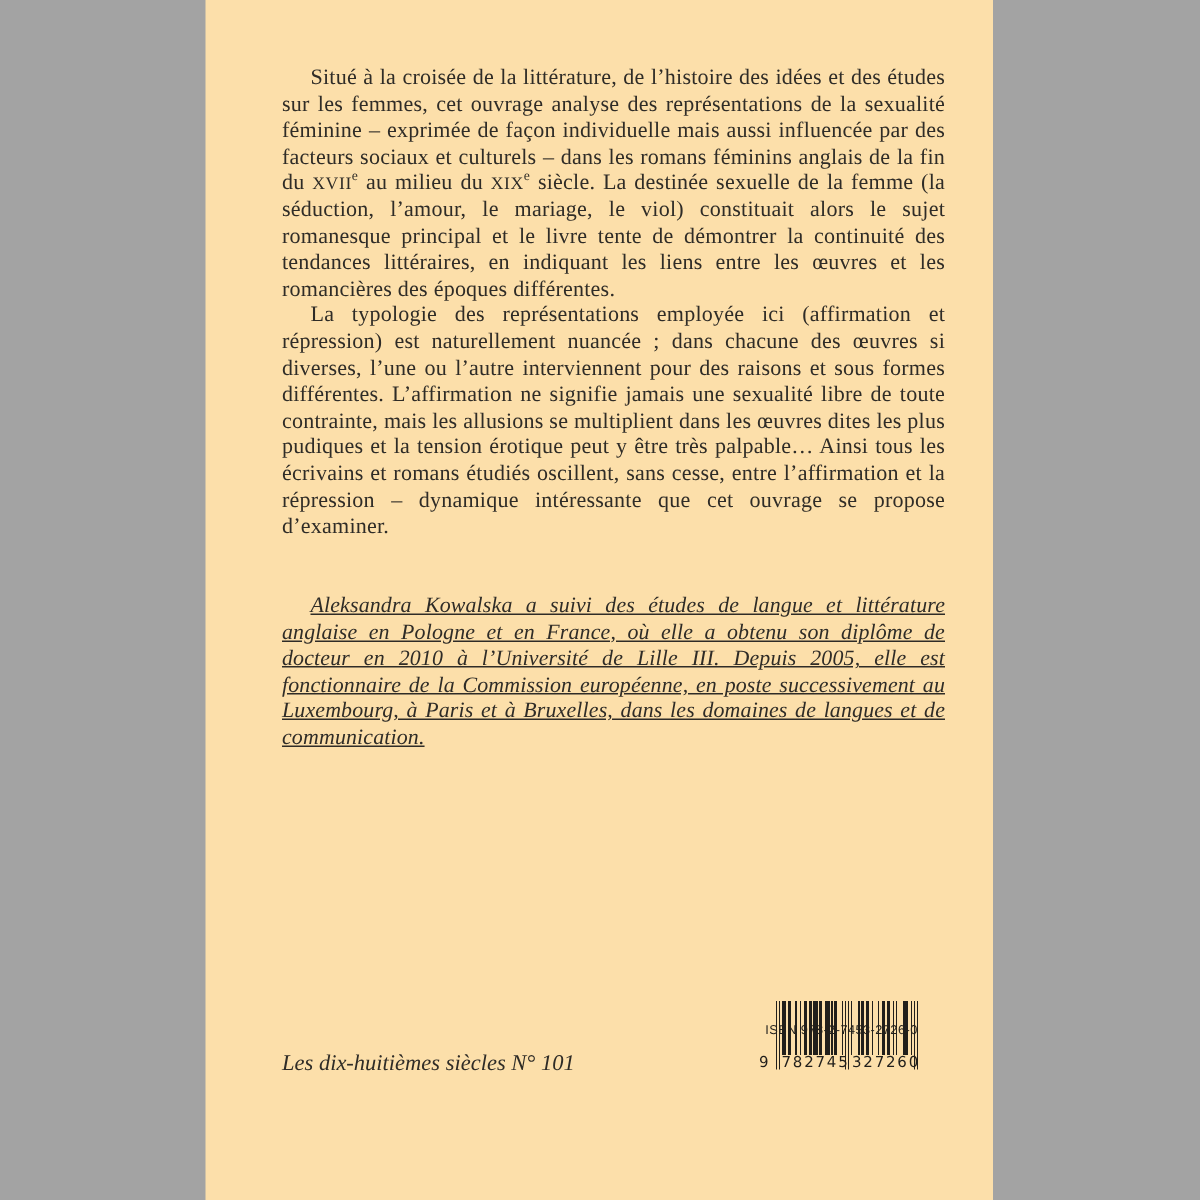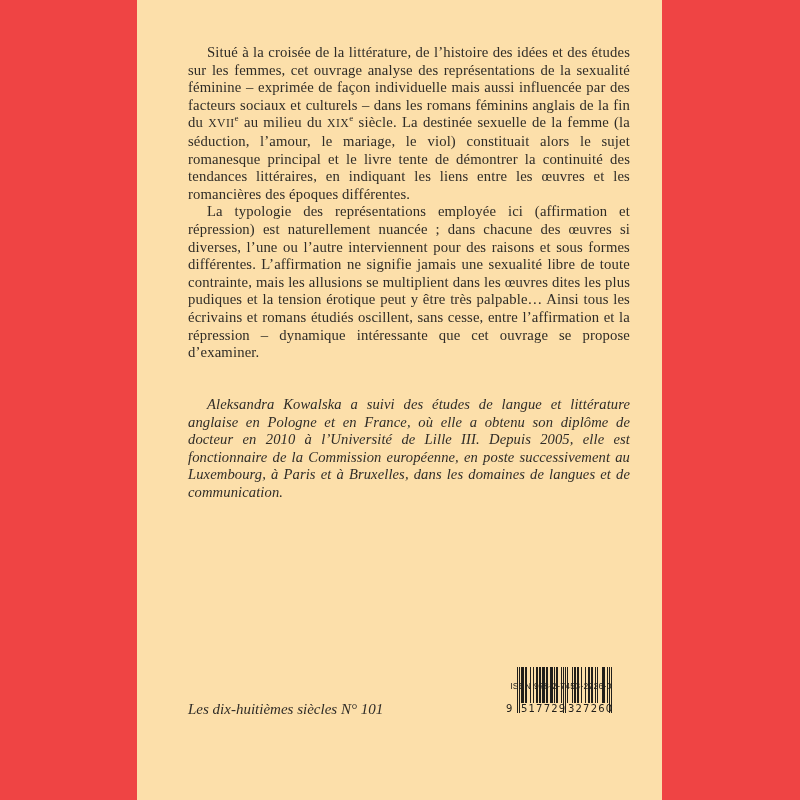--- a/index.html
+++ b/index.html
@@ -1,19 +1,19 @@
 <!DOCTYPE html>
 <html><head>
 <meta charset="utf-8">
 <style>
   html,body{margin:0;padding:0;}
   .page{
     position:relative;
     width:800px;height:800px;
-    background:#ef4444;
+    background:#a3a3a3;
     overflow:hidden;
     font-family:"Liberation Serif","DejaVu Serif",serif;
   }
   .cover{
     position:absolute;
     left:137px;top:0;
     width:525px;height:800px;
     background:#FCDFAA;
   }
   .synopsis{
@@ -32,20 +32,21 @@
   .bio{
     position:absolute;
     left:51px;top:396px;
     width:442px;
     font-size:14.6px;
     line-height:17.6px;
     color:#2F2C27;
     text-align:justify;
     font-style:italic;
     letter-spacing:0.1px;
+    text-decoration:underline;
   }
   .bio p{margin:0;text-indent:19px;}
   .series{
     position:absolute;
     left:51px;top:701px;
     font-size:15px;
     font-style:italic;
     color:#2F2C27;
     white-space:nowrap;
   }
@@ -144,18 +145,18 @@
           <rect x="78" y="0" width="1" height="36" fill="#211F1B"></rect>
           <rect x="80" y="0" width="1" height="36" fill="#211F1B"></rect>
           <rect x="85" y="0" width="1" height="36" fill="#211F1B"></rect>
           <rect x="86" y="0" width="1" height="36" fill="#211F1B"></rect>
           <rect x="87" y="0" width="1" height="36" fill="#211F1B"></rect>
           <rect x="90" y="0" width="1" height="36" fill="#211F1B"></rect>
           <rect x="92" y="0" width="1" height="46" fill="#211F1B"></rect>
           <rect x="94" y="0" width="1" height="46" fill="#211F1B"></rect>
         </svg>
       <span class="bc-digit bc-first">9</span>
-      <span class="bc-digit bc-g1">517729</span>
+      <span class="bc-digit bc-g1">782745</span>
       <span class="bc-digit bc-g2">327260</span>
     </div>
 
   </div>
 </div>
 
 </body></html>

